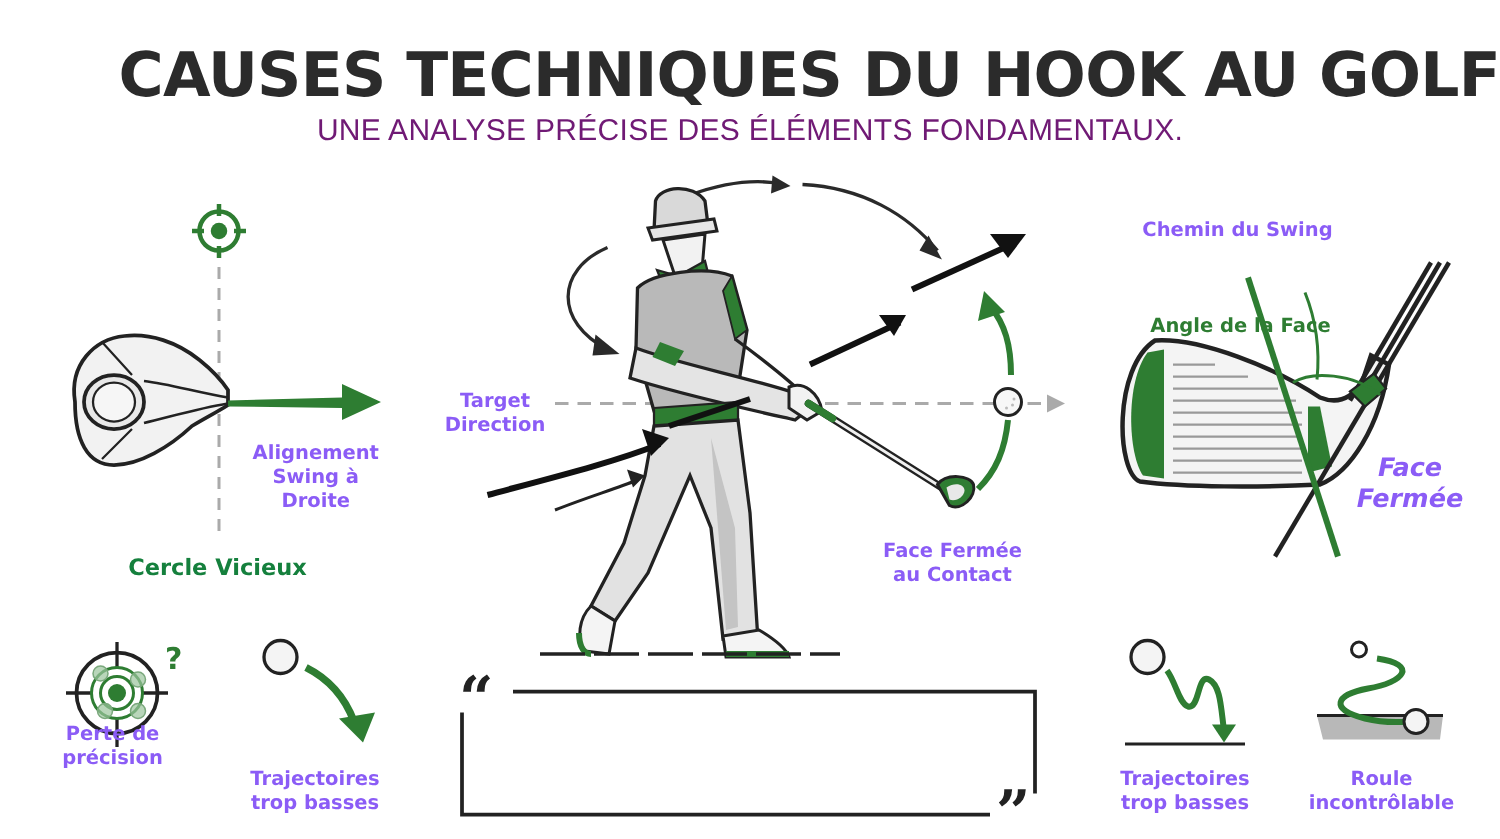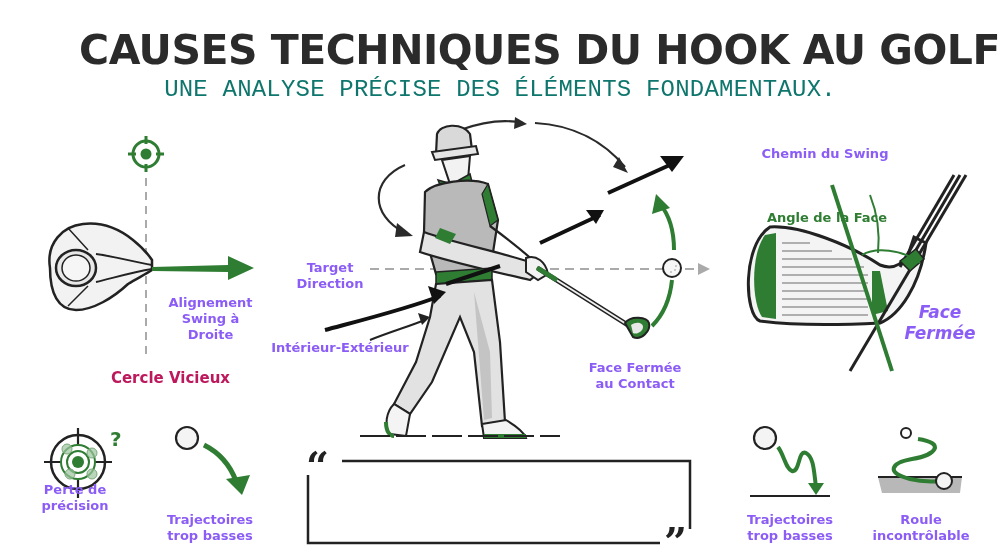--- a/index.html
+++ b/index.html
@@ -6,26 +6,26 @@
   html, body { width: 1000px; height: 559px; background: #ffffff; overflow: hidden; }
   body { position: relative; font-family: "DejaVu Sans", sans-serif; color: #222; }
   .abs { position: absolute; }
   .title {
     left: 0; top: 26px; width: 1000px; text-align: right;
     font-family: "DejaVu Sans", sans-serif; font-weight: bold;
     font-size: 41px; letter-spacing: -0.5px; color: #2b2b2b;
   }
   .subtitle {
     left: 0; top: 76px; width: 1000px; text-align: center;
-    font-family: Liberation Mono, monospace; font-size: 24px; color: #0f766e;
+    font-family: Liberation Sans, sans-serif; font-size: 20px; color: #701a75;
     letter-spacing: 0.2px;
   }
   .lbl { font-weight: bold; font-size: 13px; line-height: 16px; text-align: center; color: #8b5cf6; }
   .lbl-green { color: #2e7d32; margin-top: 39px; }
-  .lbl-grey { color: #be185d; font-size: 15px; text-align: right; }
+  .lbl-grey { color: #15803d; font-size: 15px; }
   .lbl-big { font-size: 17px; line-height: 21px; font-style: italic; }
   svg { position: absolute; overflow: visible; }
   .quote-box {
     left: 306px; top: 459px; width: 386px; height: 86px;
   }
   .quote-text {
     left: 306px; top: 467px; width: 386px; text-align: center;
     font-weight: bold; font-size: 21px; line-height: 27px; color: #1e1e1e;
   }
   .qmark {
@@ -138,21 +138,20 @@
     <circle cx="11" cy="11" r="9" fill="#f7f7f7" stroke="#222" stroke-width="2"></circle>
     <circle cx="14" cy="13" r="1" fill="#bbb"></circle>
       <circle cx="10" cy="15" r="1" fill="#bbb"></circle>
       <circle cx="15" cy="9" r="1" fill="#bbb"></circle>
   </svg>
   <div class="abs lbl" style="left:290px;top:260px;width:80px">
     <div>Target</div>
     <div>Direction</div>
   </div>
   <div class="abs lbl" style="left:270px;top:340px;width:140px">
-    <div>Intérieur-Extérieur</div>
   </div>
   <div class="abs lbl" style="left:575px;top:360px;width:120px">
     <div>Face Fermée</div>
     <div>au Contact</div>
   </div>
 </div>
 
 <div>
   <div class="abs lbl" style="left:760px;top:146px;width:130px">Chemin du Swing</div>
   <div class="abs lbl lbl-green" style="left:762px;top:171px;width:130px">Angle de la Face</div>

